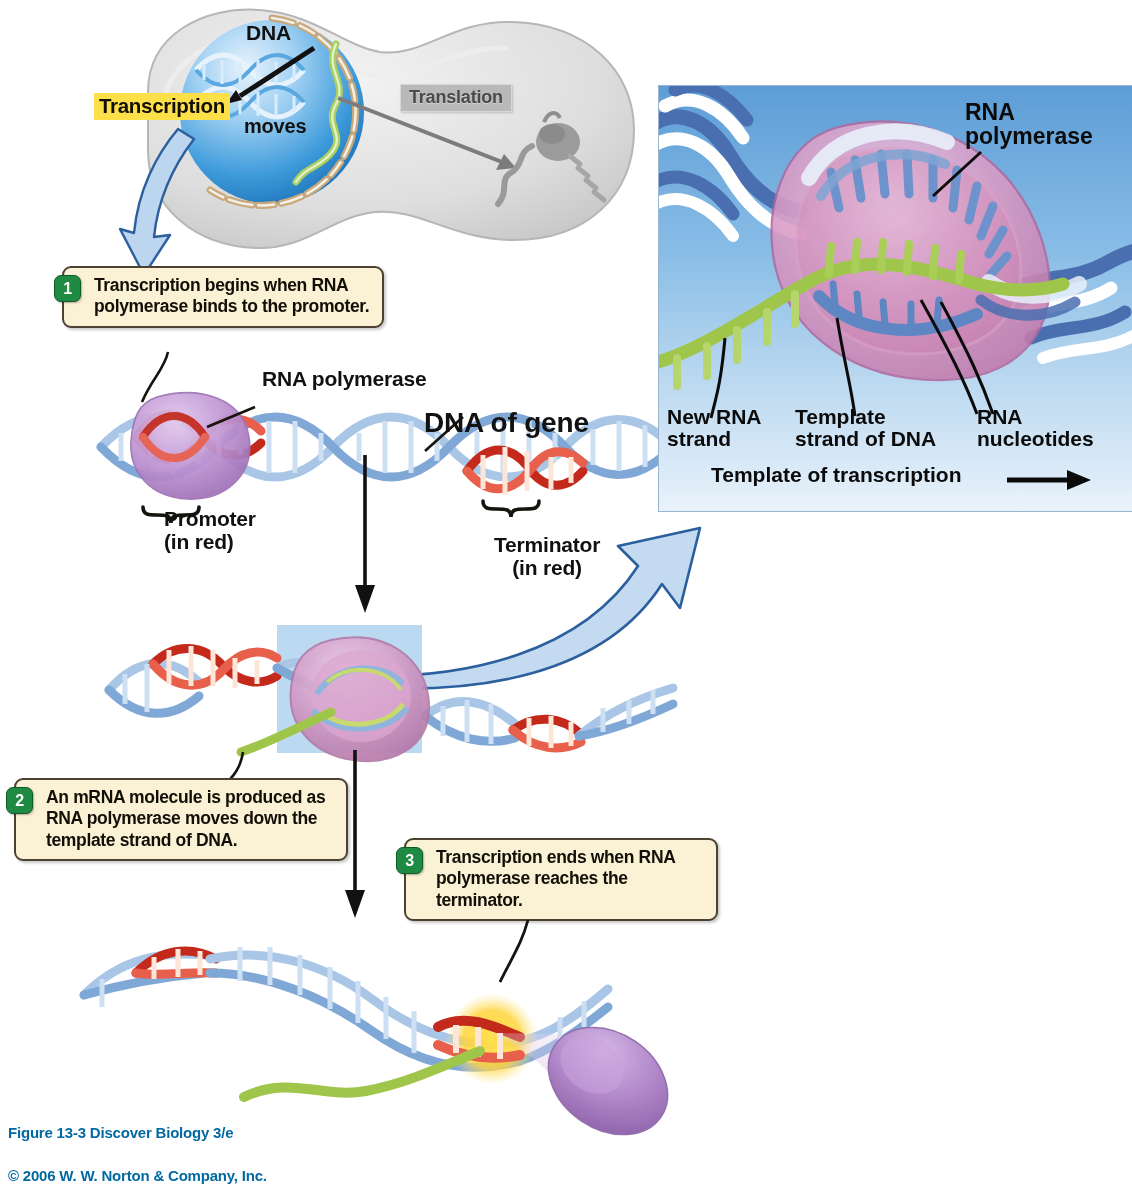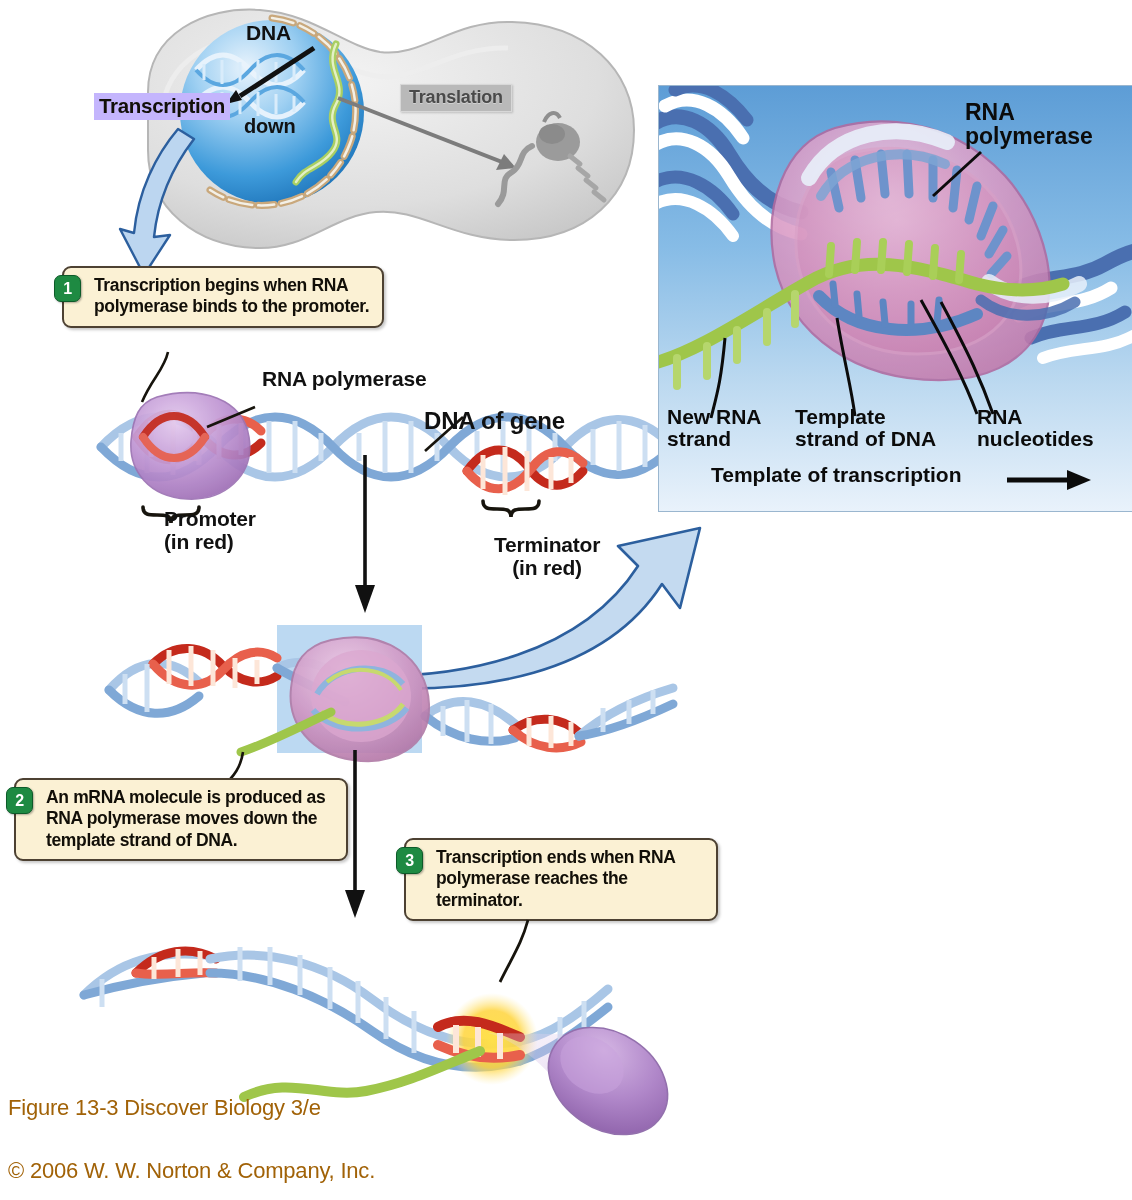--- a/index.html
+++ b/index.html
@@ -42,36 +42,36 @@
   .inset{
     position:absolute;
     background:linear-gradient(180deg,#5d9dd6 0%,#87bce6 38%,#bcd9f0 70%,#e9f2fb 100%);
     border:1px solid #9ab6cf;
     overflow:hidden;
   }
   .inset .ilbl{position:absolute;font-weight:bold;color:#0b0b0b;line-height:1.06;white-space:pre-line;}
 
   
   .chip-yellow{
-    position:absolute;background:#c4b5fd;color:#120f08;
+    position:absolute;background:#fde047;color:#120f08;
     font-weight:bold;padding:1px 5px 2px 5px;letter-spacing:-0.3px;
   }
   .chip-gray{
     position:absolute;background:#b9b9b9;color:#4a4a4a;
     font-weight:bold;padding:2px 8px 3px 8px;letter-spacing:-0.2px;
     border:1px solid #d8d8d8;box-shadow:1px 1px 2px rgba(0,0,0,.18);
     text-shadow:0 1px 0 rgba(255,255,255,.35);
     margin-top:12px;
   }
 
   
   .caption{
     position:absolute;left:8px;bottom:14px;
-    font-weight:normal;font-size:22px;line-height:1.42;
-    color:#a16207;letter-spacing:-0.2px;white-space:pre-line;
+    font-weight:bold;font-size:15px;line-height:1.42;
+    color:#0369a1;letter-spacing:-0.2px;white-space:pre-line;
   }
   svg{display:block;overflow:visible;}
 </style>
 </head>
 <body>
 
 <div class="stage">
 
   <svg class="abs" style="left:100px;top:0px;" width="560" height="300" viewBox="0 0 560 300">
     <defs>
@@ -145,21 +145,21 @@
     <path d="M398,204 C410,190 398,180 412,172 C424,164 418,152 432,146" fill="none" stroke="#9a9a9a" stroke-width="6" stroke-linecap="round"></path>
     <g stroke="#a6a6a6" stroke-width="5" stroke-linecap="round">
       <line x1="470" y1="156" x2="480" y2="164"></line>
       <line x1="478" y1="168" x2="488" y2="176"></line>
       <line x1="486" y1="180" x2="496" y2="188"></line>
       <line x1="494" y1="192" x2="504" y2="200"></line>
     </g>
   </svg>
 
   <div class="lbl" style="left:246px;top:22px;font-size:21px;">DNA</div>
-  <div class="lbl" style="left:244px;top:116px;font-size:20px;">down</div>
+  <div class="lbl" style="left:244px;top:116px;font-size:20px;">moves</div>
   <div class="chip-yellow" style="left:94px;top:93px;font-size:20.5px;">Transcription</div>
   <div class="chip-gray" style="left:400px;top:72px;font-size:18px;">Translation</div>
 
   <svg class="abs" style="left:100px;top:125px;" width="130" height="160" viewBox="0 0 130 160">
     <path d="M78,4 C56,30 38,66 34,108 L20,104 L44,150 L70,110 L54,112
              C58,74 74,40 94,14 Z" fill="#bcd6f0" stroke="#2c5f9e" stroke-width="2.4" stroke-linejoin="round"></path>
   </svg>
 
   <div class="callout" style="left:62px;top:266px;width:278px;">
     <span class="badge">1</span>
@@ -249,21 +249,21 @@
 
     <path d="M388,116 C388,124 394,124 402,124 C410,124 416,124 416,132
              C416,124 422,124 430,124 C438,124 444,124 444,116" fill="none" stroke="#17140d" stroke-width="3.6" stroke-linecap="round"></path>
 
     <path d="M160,22 L112,42" stroke="#17140d" stroke-width="2.6"></path>
 
     <path d="M330,66 L368,32" stroke="#17140d" stroke-width="2.6"></path>
   </svg>
 
   <div class="lbl" style="left:262px;top:368px;font-size:21px;">RNA polymerase</div>
-  <div class="lbl" style="left:424px;top:408px;font-size:24px;">DNA of gene</div>
+  <div class="lbl" style="left:424px;top:408px;font-size:28px;">DNA of gene</div>
   <div class="lbl" style="left:164px;top:508px;font-size:21px;">Promoter
 (in red)</div>
   <div class="lbl" style="left:494px;top:534px;font-size:21px;text-align:center;">Terminator
 (in red)</div>
 
   <svg class="abs" style="left:352px;top:455px;" width="26" height="160" viewBox="0 0 26 160">
     <line x1="13" y1="0" x2="13" y2="136" stroke="#111" stroke-width="3.6"></line>
     <path d="M13,158 L3,130 L23,130 Z" fill="#111"></path>
   </svg>
 

